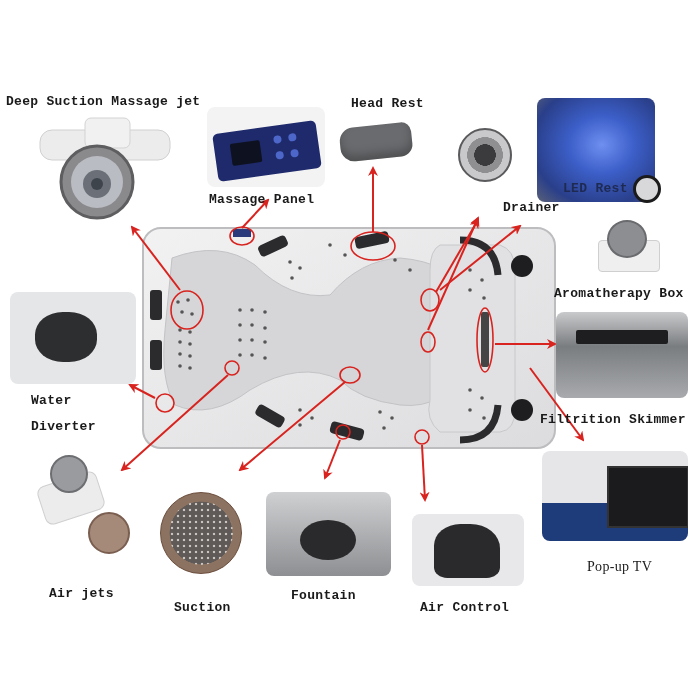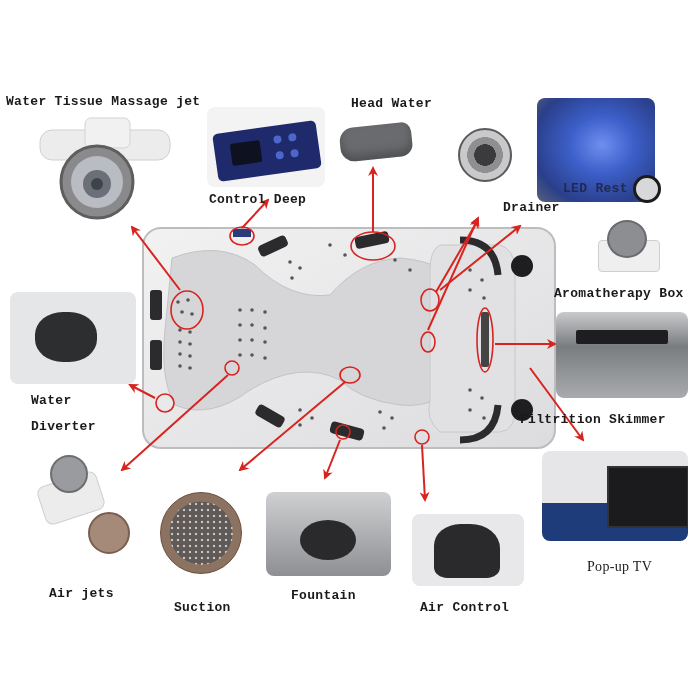--- a/index.html
+++ b/index.html
@@ -119,42 +119,42 @@
     <line x1="495" y1="344" x2="555" y2="344"></line>
     <line x1="530" y1="368" x2="583" y2="440"></line>
     <line x1="155" y1="398" x2="130" y2="385"></line>
     <line x1="228" y1="375" x2="122" y2="470"></line>
     <line x1="345" y1="382" x2="240" y2="470"></line>
     <line x1="340" y1="440" x2="325" y2="478"></line>
     <line x1="422" y1="445" x2="425" y2="500"></line>
   </g>
 </svg>
 
-<div class="label" style="left:6px;top:94px;">Water Tissue Massage jet</div>
+<div class="label" style="left:6px;top:94px;">Deep Suction Massage jet</div>
 <svg width="700" height="700" style="pointer-events:none">
   <rect x="40" y="130" width="130" height="30" rx="12" fill="#ececec" stroke="#d0d0d0"></rect>
   <rect x="85" y="118" width="45" height="30" rx="6" fill="#f1f1f1" stroke="#d3d3d3"></rect>
   <circle cx="97" cy="182" r="36" fill="#8a8a8c" stroke="#5e5e60" stroke-width="3"></circle>
   <circle cx="97" cy="182" r="26" fill="#b9bcc2"></circle>
   <circle cx="97" cy="184" r="14" fill="#6b7078"></circle>
   <circle cx="97" cy="184" r="6" fill="#3e444c"></circle>
 </svg>
 
 <div class="photo" style="left:207px;top:107px;width:118px;height:80px;background:#f3f3f3;">
   <div style="position:absolute;left:8px;top:20px;width:104px;height:48px;background:#1e2a6b;border-radius:5px;transform:rotate(-8deg);">
     <div style="position:absolute;left:16px;top:12px;width:30px;height:22px;background:#0e1220;border-radius:2px;"></div>
     <div style="position:absolute;left:60px;top:10px;width:8px;height:8px;border-radius:50%;background:#4d66c9;"></div>
     <div style="position:absolute;left:75px;top:10px;width:8px;height:8px;border-radius:50%;background:#4d66c9;"></div>
     <div style="position:absolute;left:60px;top:26px;width:8px;height:8px;border-radius:50%;background:#4d66c9;"></div>
     <div style="position:absolute;left:75px;top:26px;width:8px;height:8px;border-radius:50%;background:#4d66c9;"></div>
   </div>
 </div>
-<div class="label" style="left:209px;top:192px;">Control Deep</div>
-
-<div class="label" style="left:351px;top:96px;">Head Water</div>
+<div class="label" style="left:209px;top:192px;">Massage Panel</div>
+
+<div class="label" style="left:351px;top:96px;">Head Rest</div>
 <div style="position:absolute;left:340px;top:125px;width:72px;height:34px;background:#6a6b6e;border-radius:14px 10px 12px 14px;transform:rotate(-6deg);box-shadow:inset 0 -6px 10px rgba(0,0,0,0.25);"></div>
 
 <div style="position:absolute;left:458px;top:128px;width:50px;height:50px;border-radius:50%;background:radial-gradient(circle,#3b3b3d 0 30%,#8f8f92 31% 50%,#c9c9cc 51% 100%);border:2px solid #5a5a5c;"></div>
 <div class="label" style="left:463px;top:200px;margin-left:40px;">Drainer</div>
 
 <div class="photo" style="left:537px;top:98px;width:118px;height:104px;background:radial-gradient(ellipse at 55% 45%,#6f8ff0 0%,#3c5fc9 35%,#2a3f8a 75%,#5a6178 100%);"></div>
 <div class="label" style="left:563px;top:181px;color:#1e2a52;">LED Rest</div>
 <div style="position:absolute;left:633px;top:175px;width:22px;height:22px;border-radius:50%;background:#d8d8da;border:3px solid #1b1b1b;"></div>
 
 <div style="position:absolute;left:598px;top:240px;width:60px;height:30px;background:#efefef;border:1px solid #cfcfcf;border-radius:4px;"></div>
@@ -163,21 +163,21 @@
 
 <div class="photo" style="left:10px;top:292px;width:126px;height:92px;background:#e4e6e8;">
   <div style="position:absolute;left:25px;top:20px;width:62px;height:50px;border-radius:45%;background:#2d2e30;"></div>
 </div>
 <div class="label" style="left:31px;top:393px;">Water</div>
 <div class="label" style="left:31px;top:419px;text-align:center;">Diverter</div>
 
 <div class="photo" style="left:556px;top:312px;width:132px;height:86px;background:linear-gradient(180deg,#c9cacc 0%,#7a7d80 40%,#a8aaad 100%);">
   <div style="position:absolute;left:20px;top:18px;width:92px;height:14px;background:#1e1e20;border-radius:2px;"></div>
 </div>
-<div class="label" style="left:520px;top:412px;">Filtrition Skimmer</div>
+<div class="label" style="left:540px;top:412px;">Filtrition Skimmer</div>
 
 <div class="photo" style="left:542px;top:451px;width:146px;height:90px;background:#e6e6e9;">
   <div style="position:absolute;left:0;top:52px;width:146px;height:38px;background:#1f3c7a;"></div>
   <div style="position:absolute;left:65px;top:15px;width:78px;height:58px;background:#1b1b1d;border:2px solid #333;"></div>
 </div>
 <div class="label serif" style="left:587px;top:559px;">Pop-up TV</div>
 
 <div style="position:absolute;left:40px;top:478px;width:60px;height:38px;background:#ececec;border:1px solid #cfcfcf;border-radius:8px;transform:rotate(-18deg);"></div>
 <div style="position:absolute;left:50px;top:455px;width:34px;height:34px;border-radius:50%;background:#9a9b9e;border:2px solid #6d6e71;"></div>
 <div style="position:absolute;left:88px;top:512px;width:38px;height:38px;border-radius:50%;background:#a58a7a;border:2px solid #7a5e4f;"></div>

